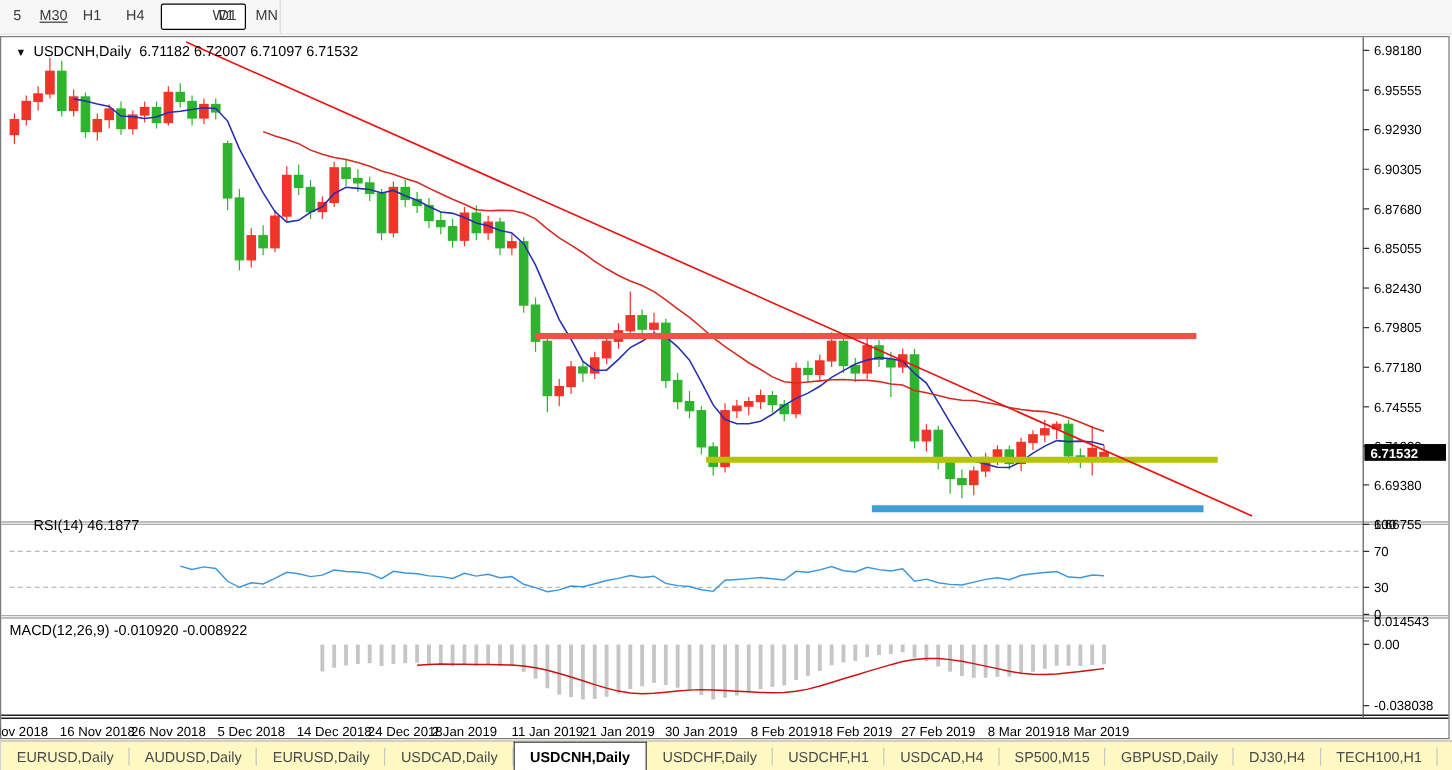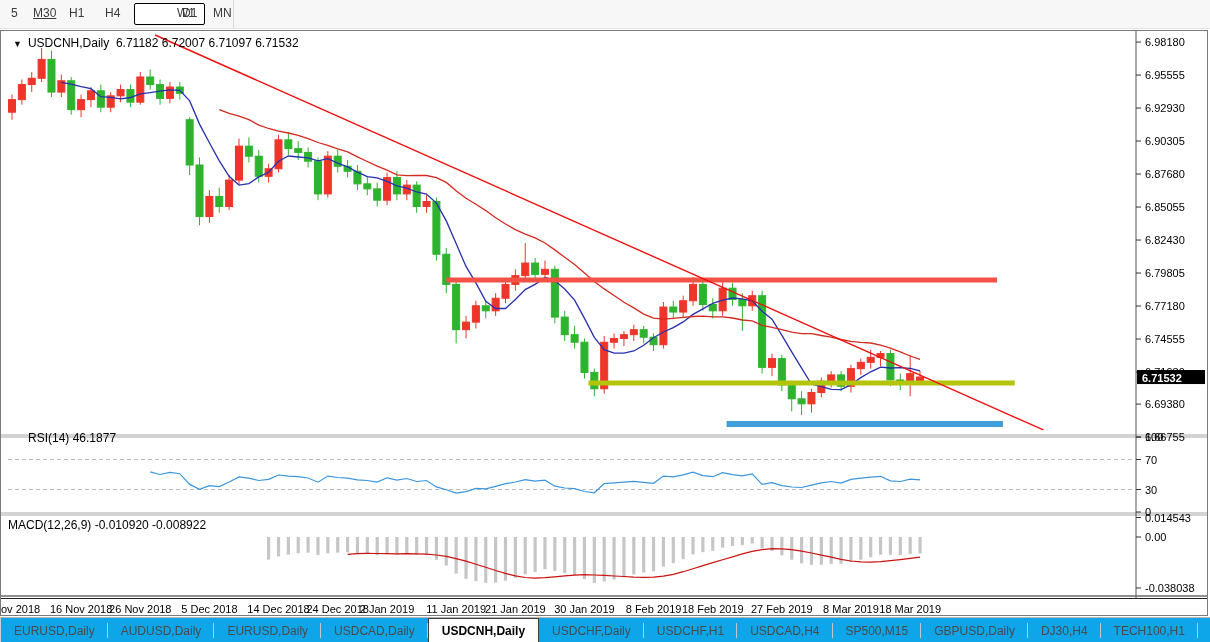--- a/index.html
+++ b/index.html
@@ -8,21 +8,21 @@
   .toolbar{position:absolute;left:0;top:0;width:1210px;height:28px;background:#f7f7f7;border-bottom:1px solid #e3e3e3;}
   .tfbtn{position:absolute;top:3px;height:20px;line-height:20px;padding:0 7px;font-size:12px;color:#3a3a3a;text-align:center;cursor:default;}
   .tfbtn.active{background:#ffffff;border:1px solid #000000;border-radius:2px;line-height:18px;padding-left:47px;}
   .tbsep{position:absolute;top:0;width:1px;height:28px;background:#d9d9d9;}
   
   .chartwin{position:absolute;left:0;top:30px;width:1208px;height:586px;border:1px solid #7a7a7a;background:#ffffff;box-sizing:border-box;}
   #chart-svg{position:absolute;left:0;top:30px;}
   .paneltitle{position:absolute;font-size:12px;color:#000;white-space:pre;}
   .dd{font-size:9px;color:#111;margin-right:6px;}
   
-  .tabbar{position:absolute;left:0;top:617px;width:1210px;height:25px;background:#0ea5e9;border-top:1px solid #b5b5b5;display:flex;align-items:stretch;}
+  .tabbar{position:absolute;left:0;top:617px;width:1210px;height:25px;background:#fef9c3;border-top:1px solid #b5b5b5;display:flex;align-items:stretch;}
   .tabgrip{width:10px;border-right:1px solid #cfcfcf;background:#f5f5f5;}
   .tab{font-size:12px;color:#4a4a4a;padding:0 13px;display:flex;align-items:center;white-space:nowrap;position:relative;}
   .tab:after{content:"";position:absolute;right:0;top:5px;bottom:5px;width:1px;background:#c6c6c6;}
   .tab.active{background:#ffffff;border:1px solid #3c3c3c;border-bottom:none;color:#000;font-weight:bold;}
   .tab.active:after{display:none;}
 </style>
 </head>
 <body>
 
 <div class="toolbar" id="toolbar">

